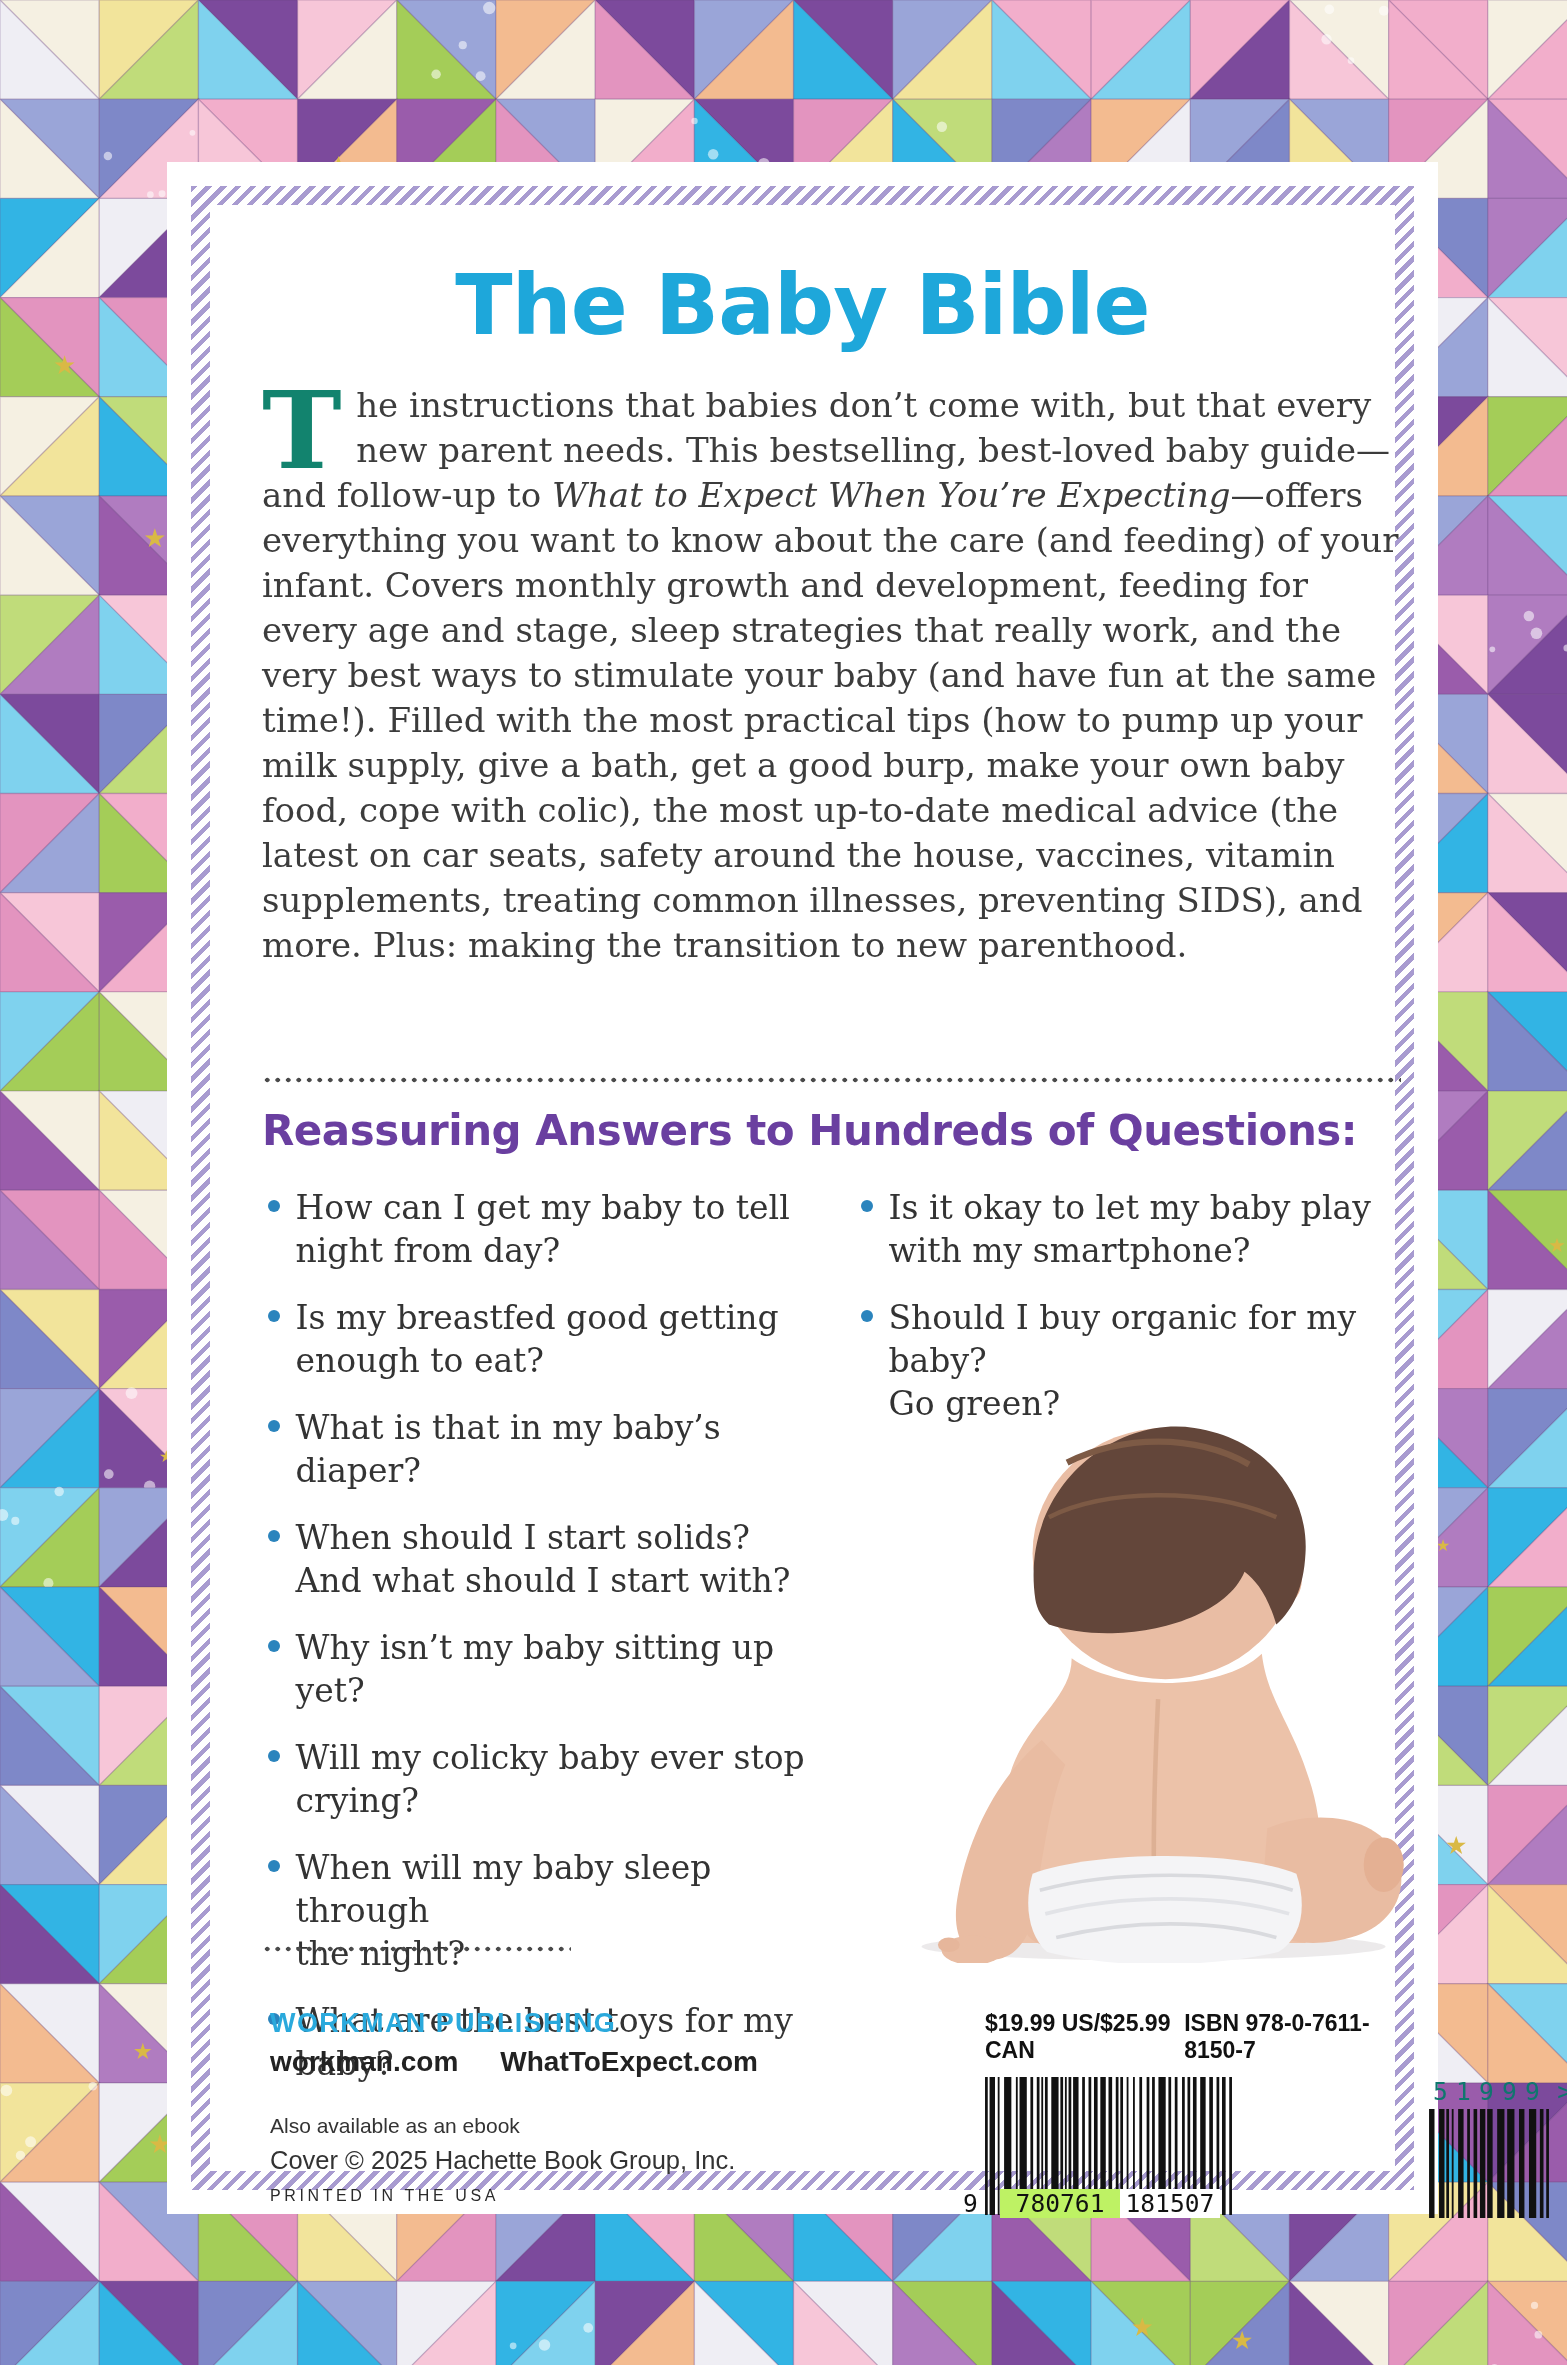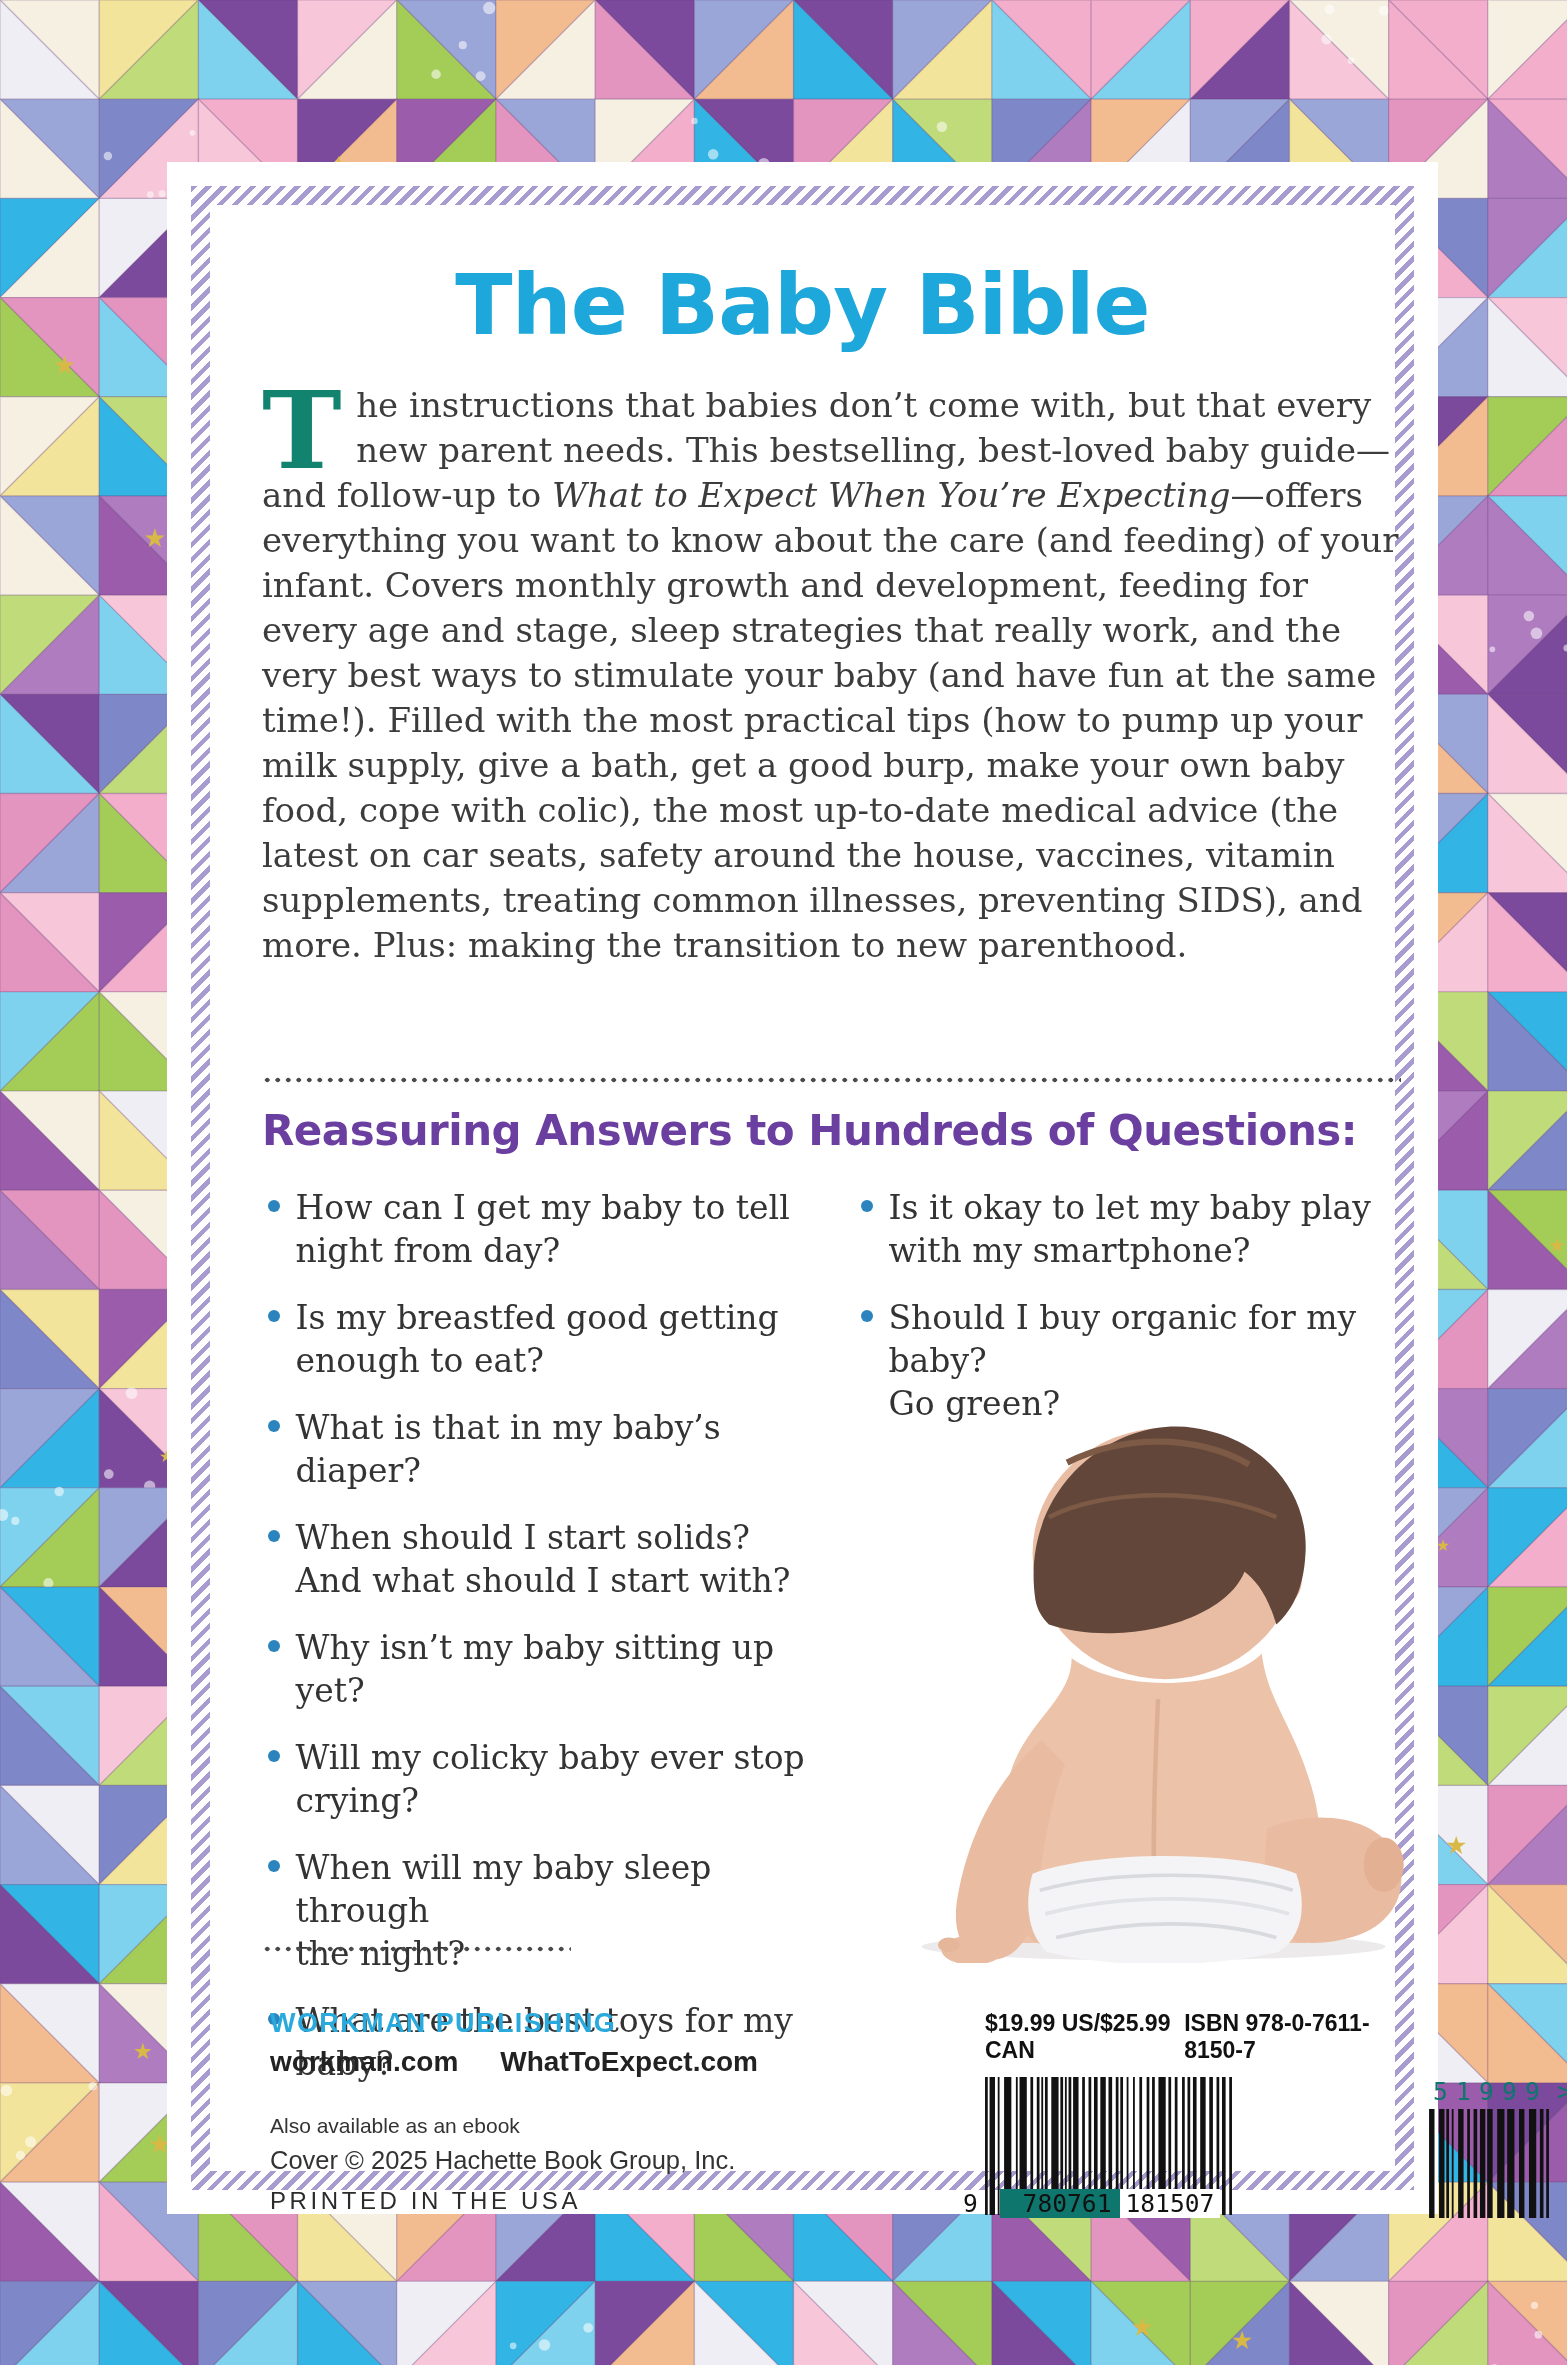--- a/index.html
+++ b/index.html
@@ -36,29 +36,29 @@
   .q-line{font-family:"DejaVu Serif",serif;font-size:33px;line-height:43px;color:#333333;}
 
   .baby{position:absolute;left:675px;top:1203px;width:528px;height:555px;}
 
   .pub{position:absolute;left:60px;top:1803px;}
   .pub-name{font-weight:bold;font-size:27px;letter-spacing:1.4px;}
   .pub-sites{margin-top:7.3px;font-weight:bold;font-size:28px;color:#222222;}
   .pub-sites span+span{margin-left:42px;}
   .pub-ebook{margin-top:36px;font-size:21px;color:#333333;}
   .pub-copy{margin-top:7.3px;font-size:25.5px;color:#333333;}
-  .pub-printed{margin-top:12.7px;font-size:24px;letter-spacing:3.6px;color:#2b2b2b;}
+  .pub-printed{margin-top:12.7px;font-size:16px;letter-spacing:3.6px;color:#2b2b2b;}
 
   .bc{position:absolute;left:775px;top:1805px;width:411px;}
   .bc-toprow{display:flex;justify-content:space-between;font-size:23px;color:#111111;font-weight:bold;}
   .bc-row{position:relative;margin-top:12.7px;height:156px;}
   .bc-main{position:absolute;left:0;top:0;width:247px;height:138px;}
   .bc-digit{position:absolute;font-family:"DejaVu Sans Mono",monospace;font-size:24.6px;color:#111;}
   .bc-lead{left:-22px;bottom:-3.6px;}
-  .bc-g1{left:14.6px;bottom:-3.6px;background:#0f766e;padding:0 23px;}
+  .bc-g1{left:14.6px;bottom:-3.6px;background:#bef264;padding:0 16px;}
   .bc-g2{left:135px;bottom:-3.6px;background:#fff;padding:0 5.5px;}
   .bc-addon{position:absolute;left:442px;top:0;width:127px;}
   .bc-addon-digits{position:relative;font-family:"DejaVu Sans Mono",monospace;font-size:24.6px;
     letter-spacing:8.2px;color:#0f766e;text-align:center;}
   .bc-addon-arrow{position:absolute;right:-18px;top:0;font-family:"DejaVu Sans Mono",monospace;
     font-size:24.6px;letter-spacing:0;}
   .bc-addon-bars{margin-top:3.6px;width:120px;height:109px;margin-left:1.8px;}
 </style>
 </head>
 <body>

